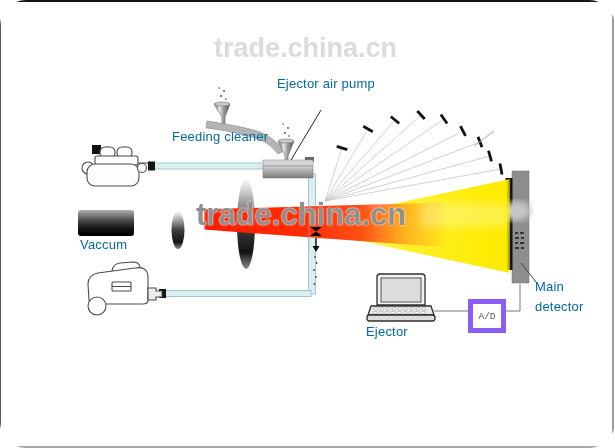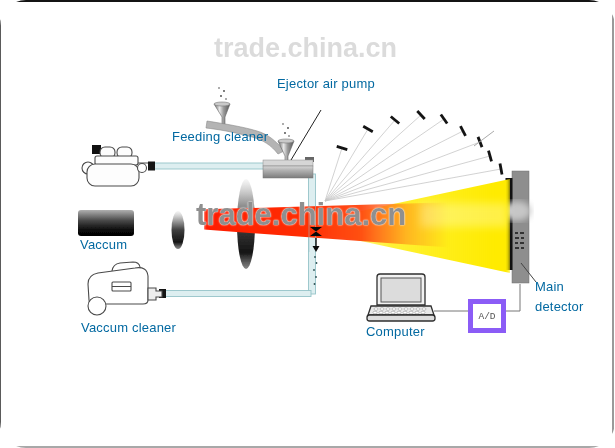--- a/index.html
+++ b/index.html
@@ -219,21 +219,20 @@
       <circle cx="314.5" cy="284" r="0.9"></circle>
     </g>
   </svg>
 
   <div id="wm-top">trade.china.cn</div>
   <div id="wm-mid">trade.china.cn</div>
 
   <div class="lbl" style="left:172px;top:129px">Feeding cleaner</div>
   <div class="lbl" style="left:277px;top:76px">Ejector air pump</div>
   <div class="lbl" style="left:80px;top:237px">Vaccum</div>
-  <div class="lbl" style="left:81px;top:320px">Vaccum cleaner</div>
-  <div class="lbl" style="left:366px;top:324px">Computer</div>
+  <div class="lbl" style="left:366px;top:324px">Ejector</div>
   <div class="lbl wrap" style="left:535px;top:277px;width:64px">Main detector</div>
   <div id="adbox">
     <span>A/D</span>
   </div>
 
   <div class="frame"></div>
 </div>
 
 </body></html>

